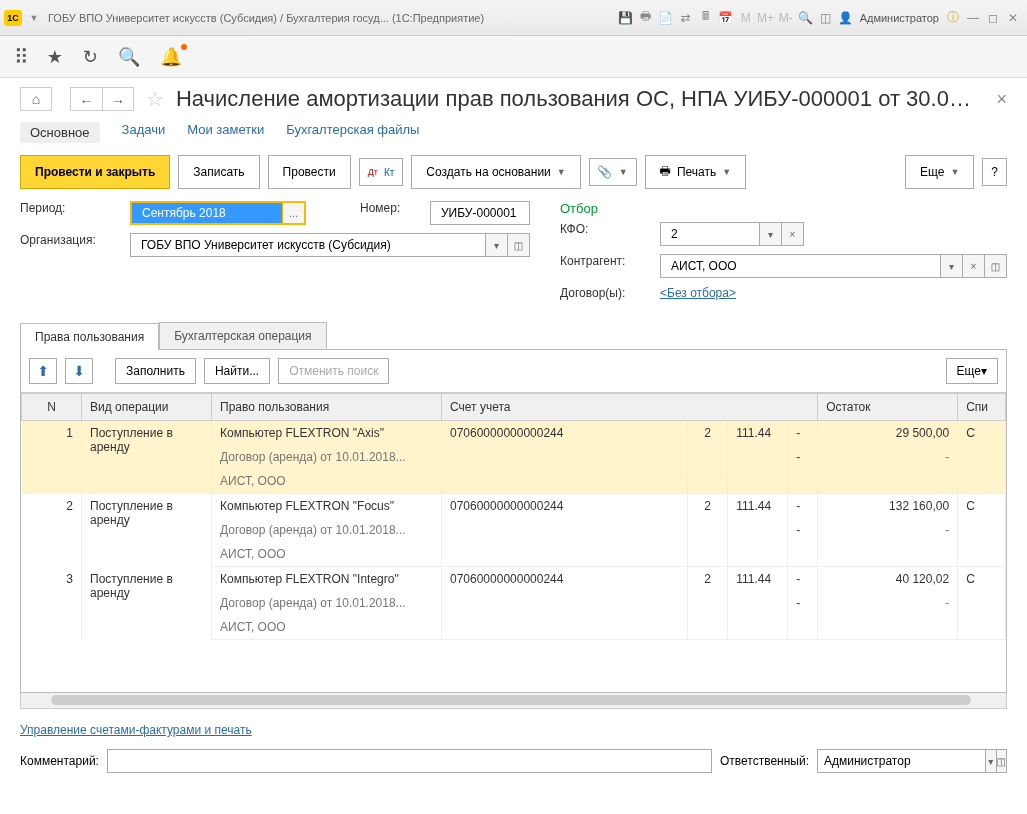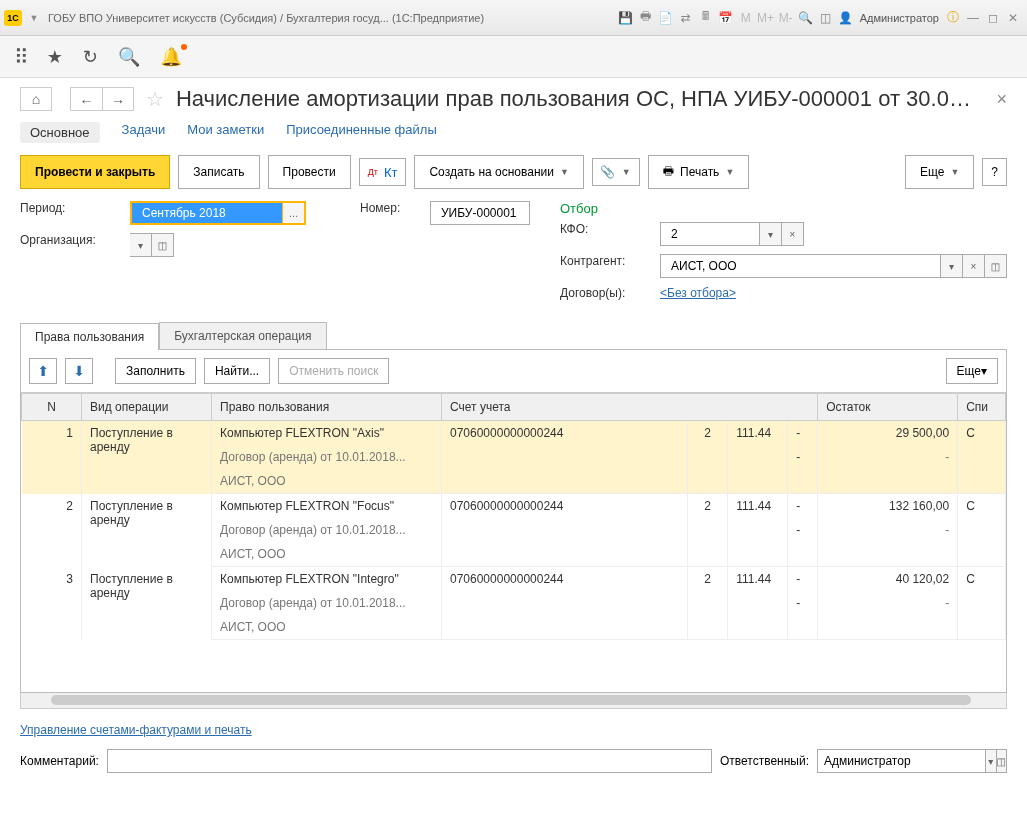--- a/index.html
+++ b/index.html
@@ -119,30 +119,30 @@
   </div>
   <div class="star">☆</div>
   <div class="page-title">Начисление амортизации прав пользования ОС, НПА УИБУ-000001 от 30.09.2018 23:59...</div>
   <div class="close-x">×</div>
 </div>
 
 <div class="tabs-nav">
   <div class="tab active">Основное</div>
   <div class="tab">Задачи</div>
   <div class="tab">Мои заметки</div>
-  <div class="tab">Присоединенные файлы</div>
+  <div class="tab">Бухгалтерская файлы</div>
 </div>
 
 <div class="btn-row">
   <div class="btn yellow">Провести и закрыть</div>
   <div class="btn">Записать</div>
   <div class="btn">Провести</div>
   <div class="btn icon-only">
       <span style="color:#c00;font-size:9px">Дт</span>
-      <span style="color:#06c;font-size:13px">Кт</span>
+      <span style="color:#06c;font-size:10px">Кт</span>
     </div>
   <div class="btn">
       <span>Создать на основании</span>
       <span class="caret">▼</span>
     </div>
   <div class="btn icon-only">📎<span class="caret">▼</span></div>
   <div class="btn">🖶 <span>Печать</span><span class="caret">▼</span></div>
   <div class="grow"></div>
   <div class="btn">
       <span>Еще</span>
@@ -161,20 +161,21 @@
       </div>
       <div style="width:14px"></div>
       <div class="form-label" style="width:50px">Номер:</div>
       <div class="input-wrap">
           <input type="text" style="width: 100px;" value="УИБУ-000001">
         </div>
     </div>
     <div class="form-row">
       <div class="form-label">Организация:</div>
       <div class="input-wrap" style="flex:1">
+        <input type="text" style="flex: 1 1 0%; width: 340px;" value="ГОБУ ВПО Университет искусств (Субсидия)">
         <div class="ibtn">▾</div>
         <div class="ibtn">◫</div>
       </div>
     </div>
   </div>
   <div class="form-right">
     <div class="filter-title">Отбор</div>
     <div class="form-row">
       <div class="form-label s">КФО:</div>
       <div class="input-wrap">

